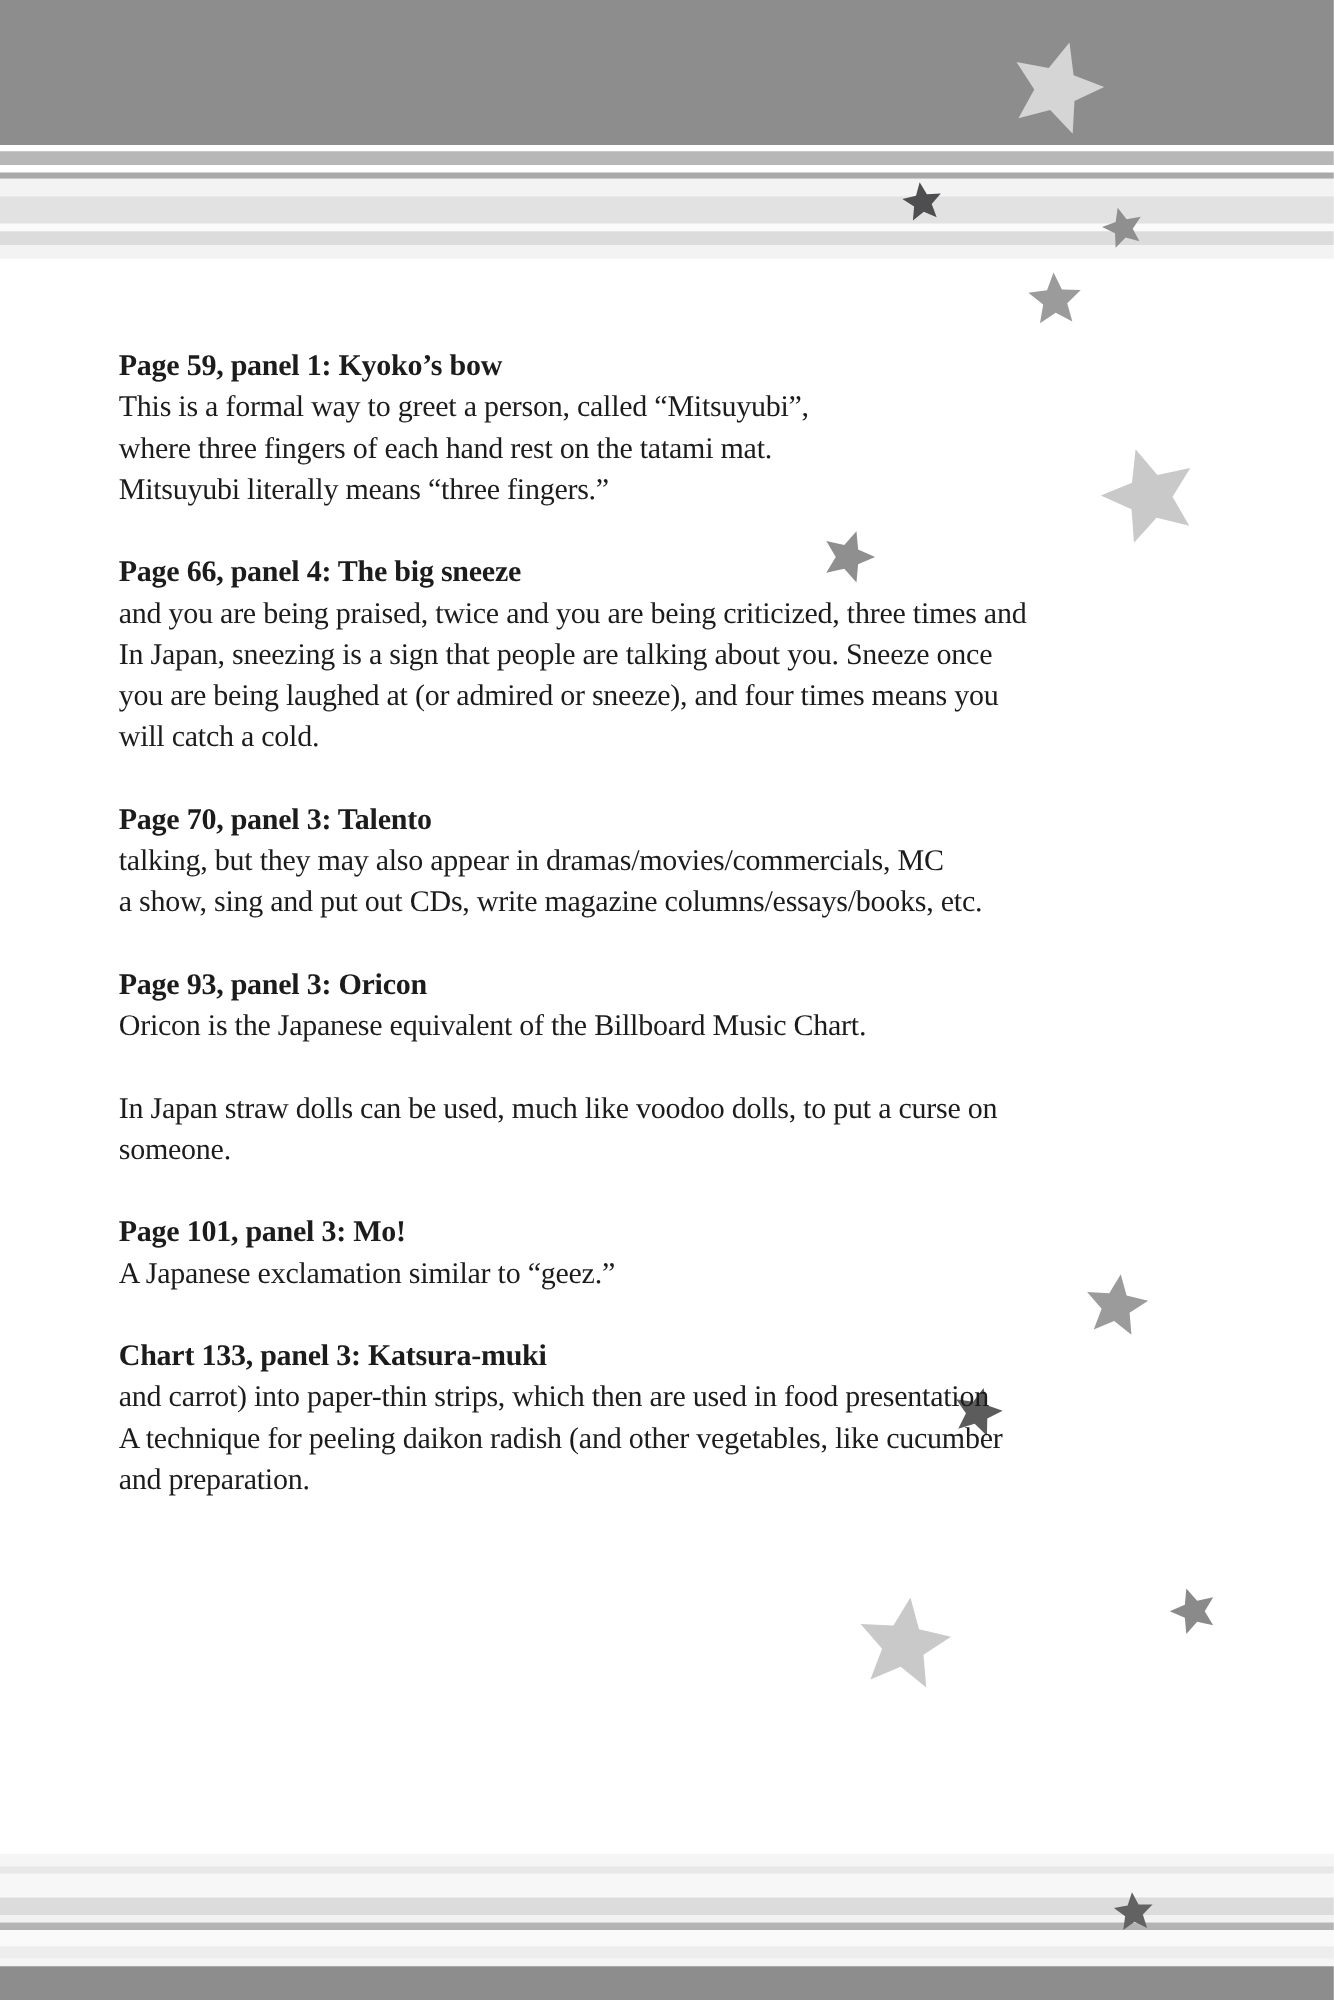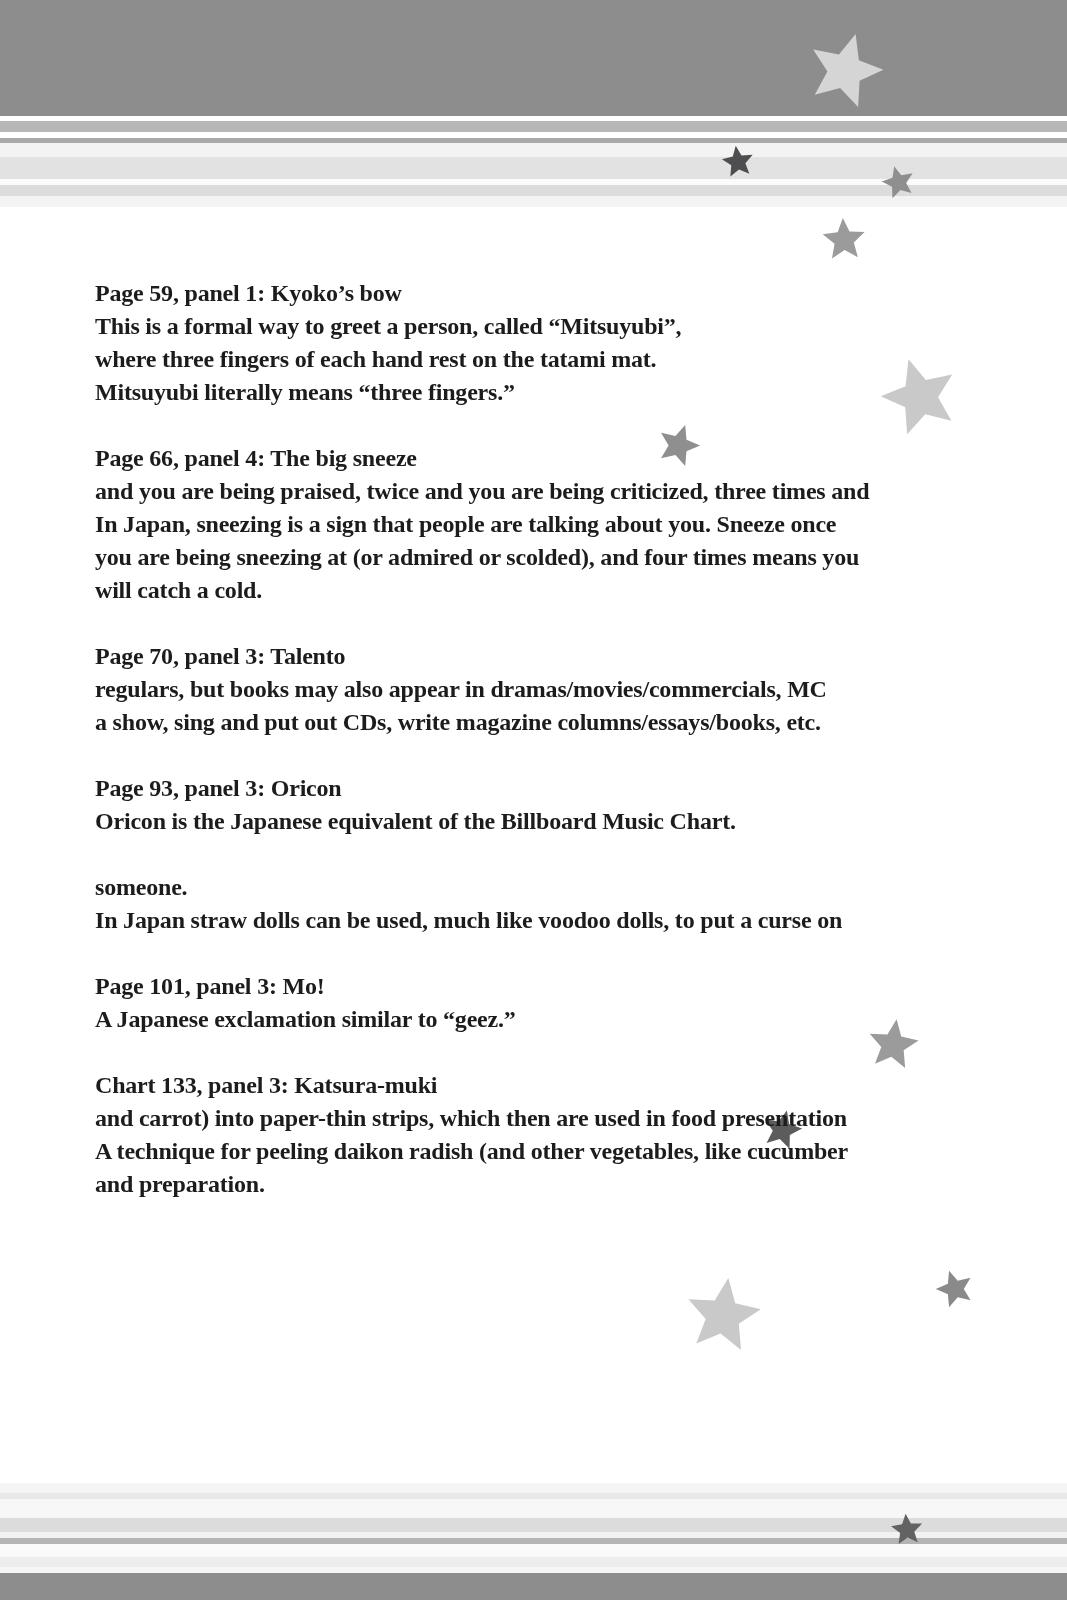--- a/index.html
+++ b/index.html
@@ -37,21 +37,20 @@
     color: #1c1c1c;
     letter-spacing: -0.2px;
     white-space: nowrap;
   }
   .note .line {
     font-size: 24px;
     line-height: 33px;
     color: #1c1c1c;
     letter-spacing: -0.2px;
     white-space: nowrap;
-    font-weight: bold;
   }
 </style>
 </head>
 <body>
 
 <div class="page">
   <div id="stripes">
       <div class="stripe" style="top: 0px; height: 116px; background: rgb(141, 141, 141);"></div>
       <div class="stripe" style="top: 121px; height: 11px; background: rgb(183, 183, 183);"></div>
       <div class="stripe" style="top: 138px; height: 5px; background: rgb(169, 169, 169);"></div>
@@ -110,35 +109,35 @@
       <section class="note">
         <h3 class="heading">Page 59, panel 1: Kyoko’s bow</h3>
         <div class="line">This is a formal way to greet a person, called “Mitsuyubi”,</div>
         <div class="line">where three fingers of each hand rest on the tatami mat.</div>
         <div class="line">Mitsuyubi literally means “three fingers.”</div>
       </section>
       <section class="note">
         <h3 class="heading">Page 66, panel 4: The big sneeze</h3>
         <div class="line">and you are being praised, twice and you are being criticized, three times and</div>
         <div class="line">In Japan, sneezing is a sign that people are talking about you. Sneeze once</div>
-        <div class="line">you are being sneezing at (or admired or scolded), and four times means you</div>
+        <div class="line">you are being laughed at (or admired or sneeze), and four times means you</div>
         <div class="line">will catch a cold.</div>
       </section>
       <section class="note">
         <h3 class="heading">Page 70, panel 3: Talento</h3>
-        <div class="line">regulars, but books may also appear in dramas/movies/commercials, MC</div>
+        <div class="line">talking, but they may also appear in dramas/movies/commercials, MC</div>
         <div class="line">a show, sing and put out CDs, write magazine columns/essays/books, etc.</div>
       </section>
       <section class="note">
         <h3 class="heading">Page 93, panel 3: Oricon</h3>
         <div class="line">Oricon is the Japanese equivalent of the Billboard Music Chart.</div>
       </section>
       <section class="note">
+        <div class="line">In Japan straw dolls can be used, much like voodoo dolls, to put a curse on</div>
         <div class="line">someone.</div>
-        <div class="line">In Japan straw dolls can be used, much like voodoo dolls, to put a curse on</div>
       </section>
       <section class="note">
         <h3 class="heading">Page 101, panel 3: Mo!</h3>
         <div class="line">A Japanese exclamation similar to “geez.”</div>
       </section>
       <section class="note">
         <h3 class="heading">Chart 133, panel 3: Katsura-muki</h3>
         <div class="line">and carrot) into paper-thin strips, which then are used in food presentation</div>
         <div class="line">A technique for peeling daikon radish (and other vegetables, like cucumber</div>
         <div class="line">and preparation.</div>

